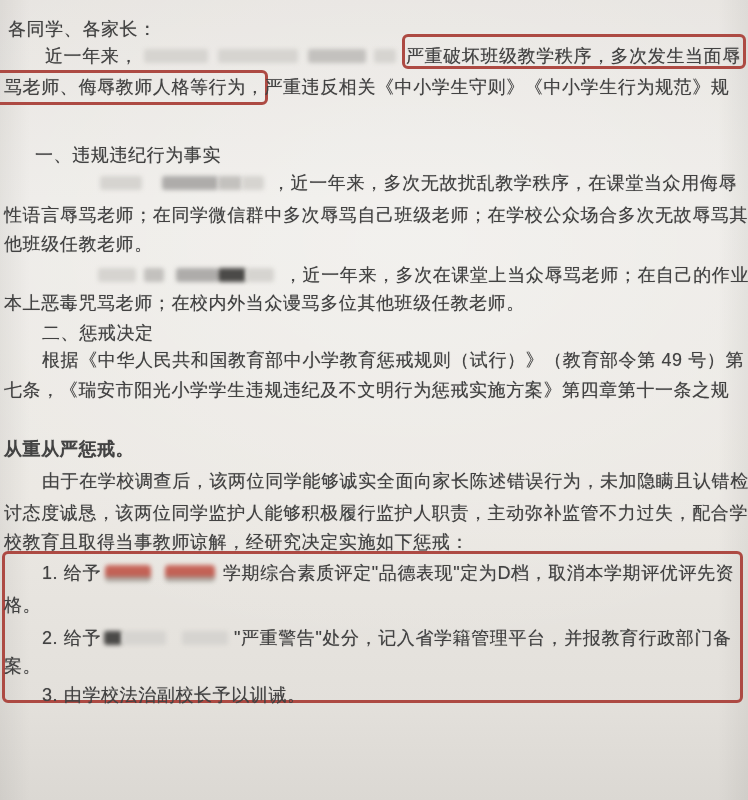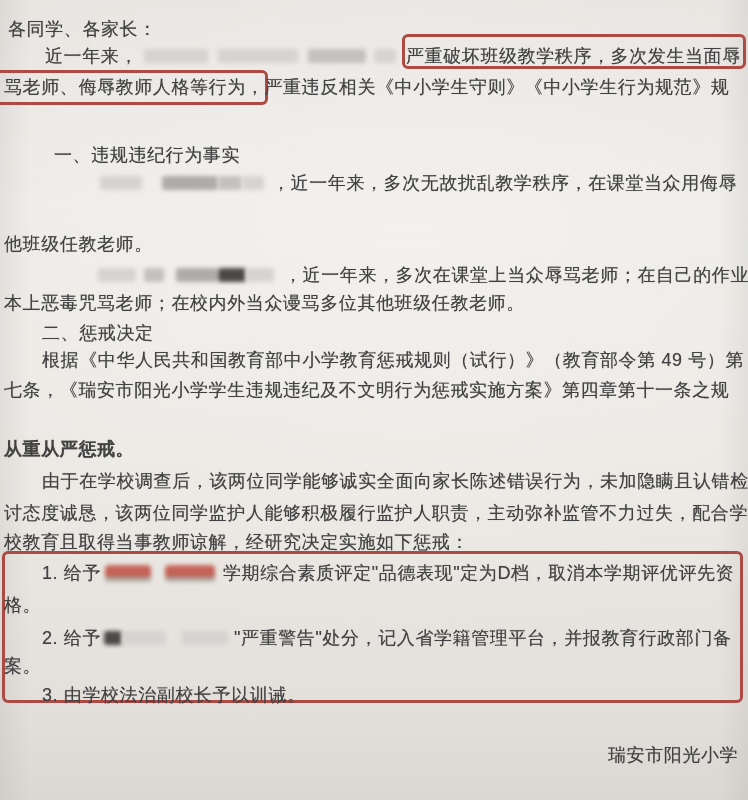--- a/index.html
+++ b/index.html
@@ -59,25 +59,26 @@
 
   <div class="line" style="left:8px;top:18px;">各同学、各家长：</div>
 
   <div class="line" style="left:45px;top:45px;">
     <span>近一年来，</span><span class="rd light" style="width:64px;margin:0 10px 0 6px;"></span><span class="rd light" style="width:80px;margin-right:10px;"></span><span class="rd mid" style="width:58px;margin-right:8px;"></span><span class="rd light" style="width:22px;margin-right:10px;"></span><span>严重破坏班级教学秩序，多次发生当面辱</span>
   </div>
   <div class="line" style="left:4px;top:76px;">
     <span>骂老师、侮辱教师人格等行为，</span><span>严重违反相关《中小学生守则》《中小学生行为规范》规</span>
   </div>
 
-  <div class="line" style="left:54px;top:144px;">一、违规违纪行为事实</div>
+  <div class="line" style="left:35px;top:144px;">一、违规违纪行为事实</div>
 
   <div class="line" style="left:100px;top:172px;">
     <span class="rd light" style="width:42px;margin-right:20px;"></span><span class="rd gray" style="width:56px;"></span><span class="rd mid" style="width:24px;"></span><span class="rd light" style="width:22px;margin-right:8px;"></span><span>，</span><span>近一年来，多次无故扰乱教学秩序，在课堂当众用侮辱</span>
   </div>
+  <div class="line" style="left:4px;top:204px;">性语言辱骂老师；在同学微信群中多次辱骂自己班级老师；在学校公众场合多次无故辱骂其</div>
   <div class="line" style="left:4px;top:233px;">他班级任教老师。</div>
 
   <div class="line" style="left:98px;top:264px;">
     <span class="rd light" style="width:38px;margin-right:8px;"></span><span class="rd mid" style="width:20px;margin-right:12px;"></span><span class="rd gray" style="width:42px;"></span><span class="rd dark" style="width:28px;"></span><span class="rd light" style="width:28px;margin-right:10px;"></span><span>，</span><span>近一年来，多次在课堂上当众辱骂老师；在自己的作业</span>
   </div>
   <div class="line" style="left:4px;top:292px;">本上恶毒咒骂老师；在校内外当众谩骂多位其他班级任教老师。</div>
 
   <div class="line" style="left:42px;top:322px;">二、惩戒决定</div>
 
   <div class="line" style="left:42px;top:349px;">根据《中华人民共和国教育部中小学教育惩戒规则（试行）》（教育部令第 49 号）第</div>
@@ -93,15 +94,14 @@
   </div>
   <div class="line" style="left:4px;top:594px;">格。</div>
 
   <div class="line" style="left:42px;top:627px;">
     <span>2. 给予</span><span class="rd dark" style="width:18px;margin-left:3px;"></span><span class="rd light" style="width:44px;margin-right:16px;"></span><span class="rd light" style="width:46px;margin-right:6px;"></span><span>"严重警告"处分，记入省学籍管理平台，并报教育行政部门备</span>
   </div>
   <div class="line" style="left:4px;top:655px;">案。</div>
 
   <div class="line" style="left:42px;top:684px;">3. 由学校法治副校长予以训诫。</div>
 
-  <div class="line" style="left:608px;top:744px;">瑞安市阳光小学</div>
 
 </div>
 
 </body></html>

